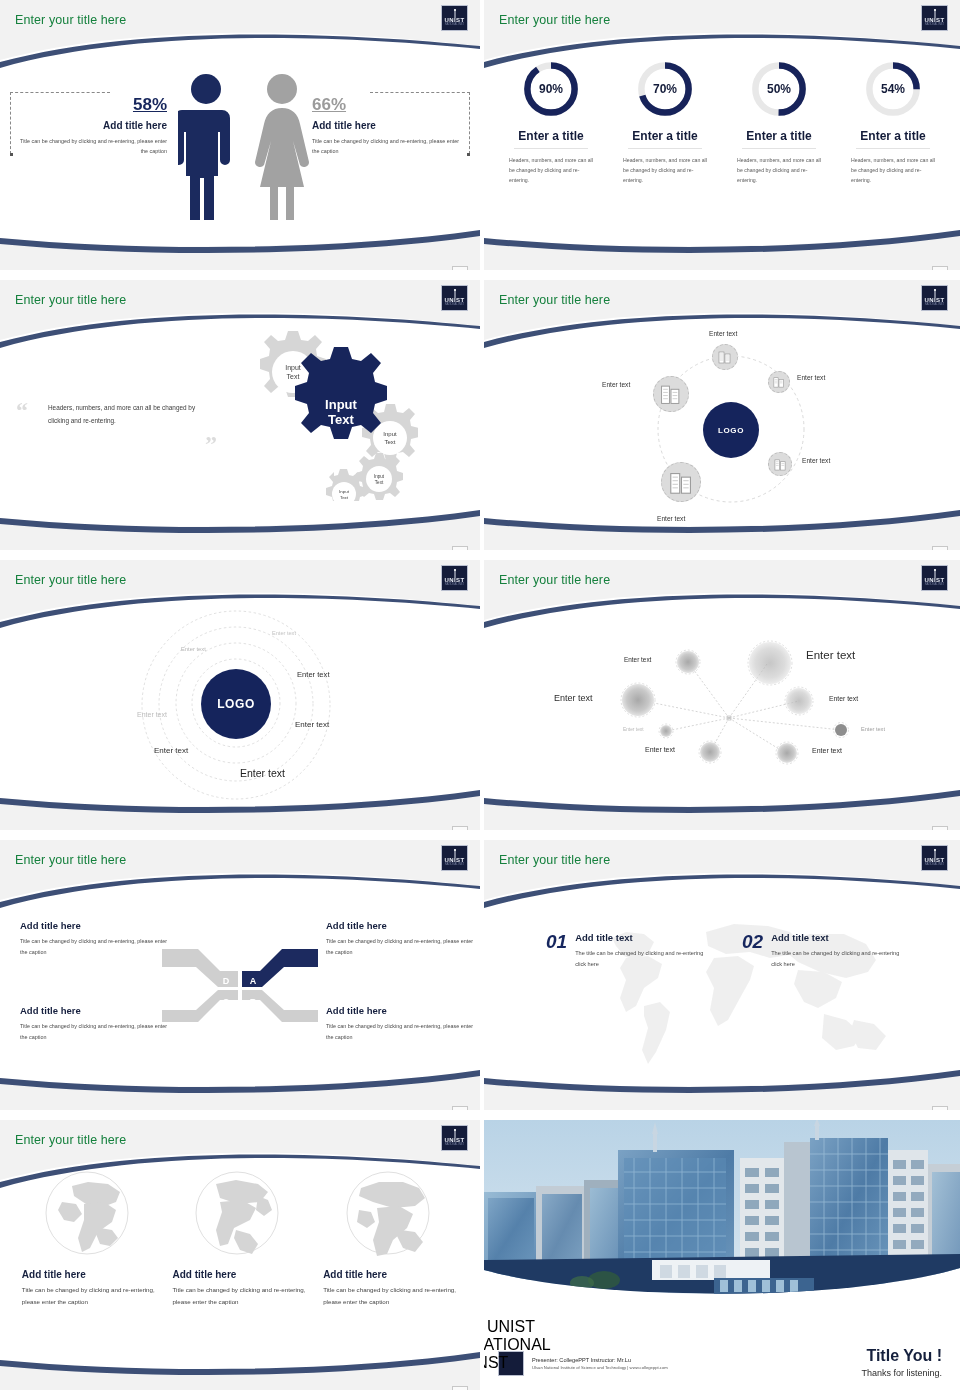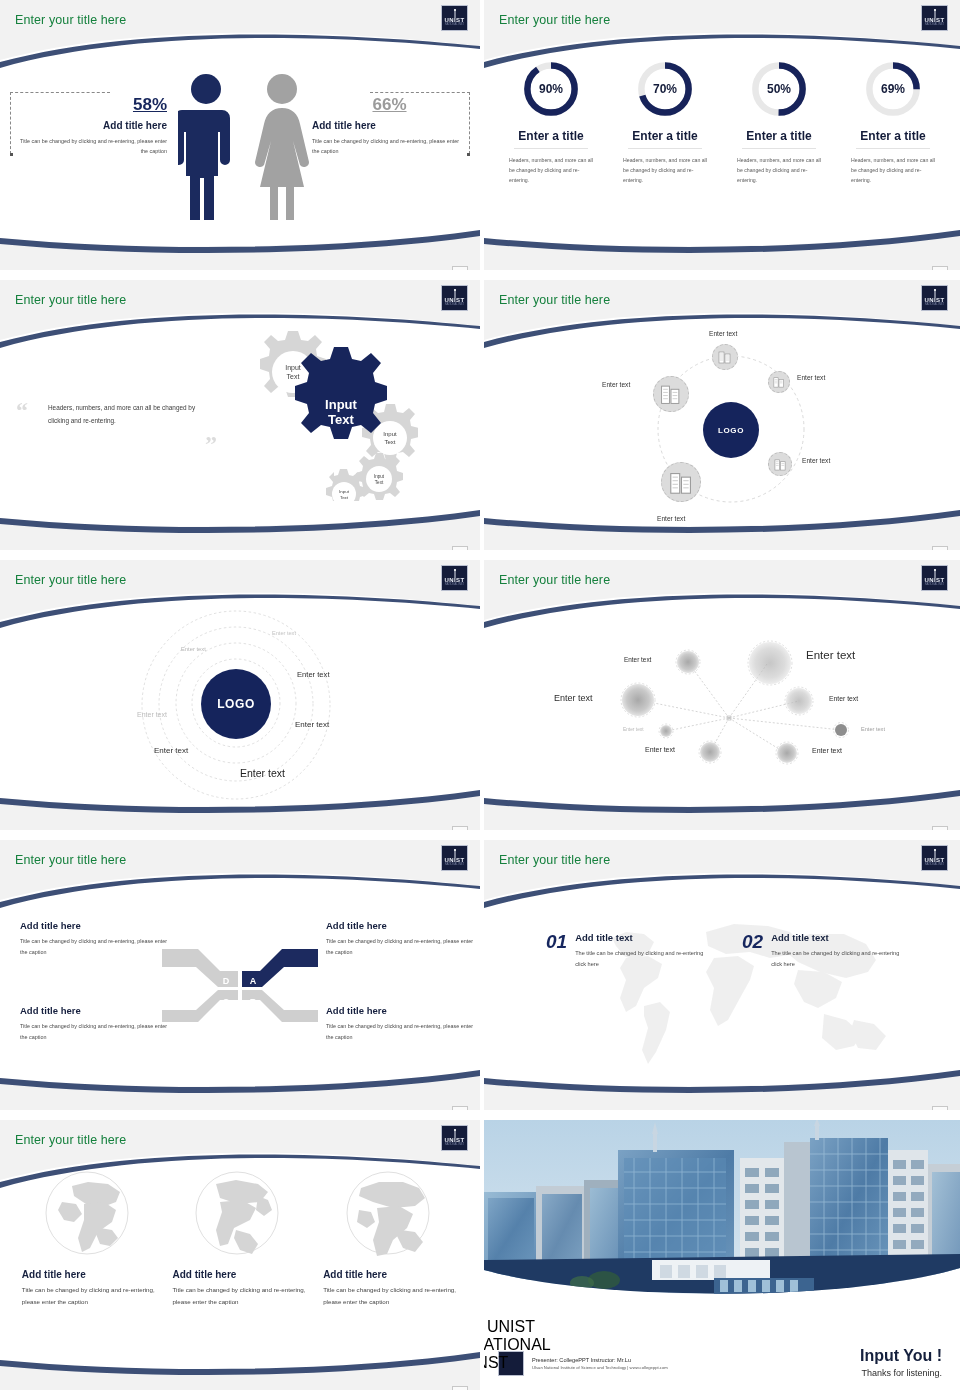--- a/index.html
+++ b/index.html
@@ -67,21 +67,21 @@
     right: 12px; bottom: -8px;
     width: 16px; height: 12px;
     border: 1px solid #c7c7c7;
     background: #fafafa;
     font-size: 5px; color: #9a9a9a;
     display: flex; align-items: center; justify-content: center;
     z-index: 8;
   }
 
   .navy { color: #17265c; }
-  .grey { color: #9b9b9b; text-align: center; }
+  .grey { color: #9b9b9b; }
 
   
   .s1-wrap { position: absolute; inset: 0; z-index: 4; }
   .s1-col { position: absolute; top: 96px; width: 155px; }
   .s1-col.left { left: 12px; text-align: right; }
   .s1-col.right { left: 312px; text-align: left; }
   .s1-pct { font-size: 17px; font-weight: bold; line-height: 1; text-decoration: underline; }
   .s1-h { font-size: 10px; font-weight: bold; color: #16203f; margin-top: 7px; }
   .s1-p { font-size: 5.4px; color: #4d4d4d; line-height: 1.85; margin-top: 5px; }
   .s1-bracket { position: absolute; top: 92px; height: 62px; border-top: 1px dashed #888; border-bottom: 0; }
@@ -271,21 +271,21 @@
           <div class="donut-rule"></div>
           <div class="donut-desc">Headers, numbers, and more can all be changed by clicking and re-entering.</div>
         </div>
 
         <div class="donut-col">
           <div class="donut-ring">
             <svg width="62" height="62" viewBox="0 0 42 42">
               <circle cx="21" cy="21" r="16" fill="none" stroke="#e8e8e8" stroke-width="4.4"></circle>
               <circle cx="21" cy="21" r="16" fill="none" stroke="#17235a" stroke-width="4.4" stroke-dasharray="25.13 100.53" stroke-dashoffset="0" transform="rotate(-90 21 21)"></circle>
             </svg>
-            <div class="donut-val">69%</div>
+            <div class="donut-val">54%</div>
           </div>
           <div class="donut-title">Enter a title</div>
           <div class="donut-rule"></div>
           <div class="donut-desc">Headers, numbers, and more can all be changed by clicking and re-entering.</div>
         </div>
       </div>
       <div class="pagenum">23</div>
     </div>
   </div>
 
@@ -827,20 +827,20 @@
             <div class="nm">UNIST</div>
             <div class="sub">NATIONAL INST</div>
           </div>
           <div>
             <div class="thx-l1">Presenter: CollegePPT   Instructor: Mr.Lu</div>
             <div class="thx-l2">Ulsan National Institute of Science and Technology  |  www.collegeppt.com</div>
           </div>
         </div>
 
         <div class="thx-right">
-          <div class="thx-big">Input You !</div>
+          <div class="thx-big">Title You !</div>
           <div class="thx-small">Thanks for listening.</div>
         </div>
       </div>
     </div>
   </div>
 
 </div>
 
 </body></html>

